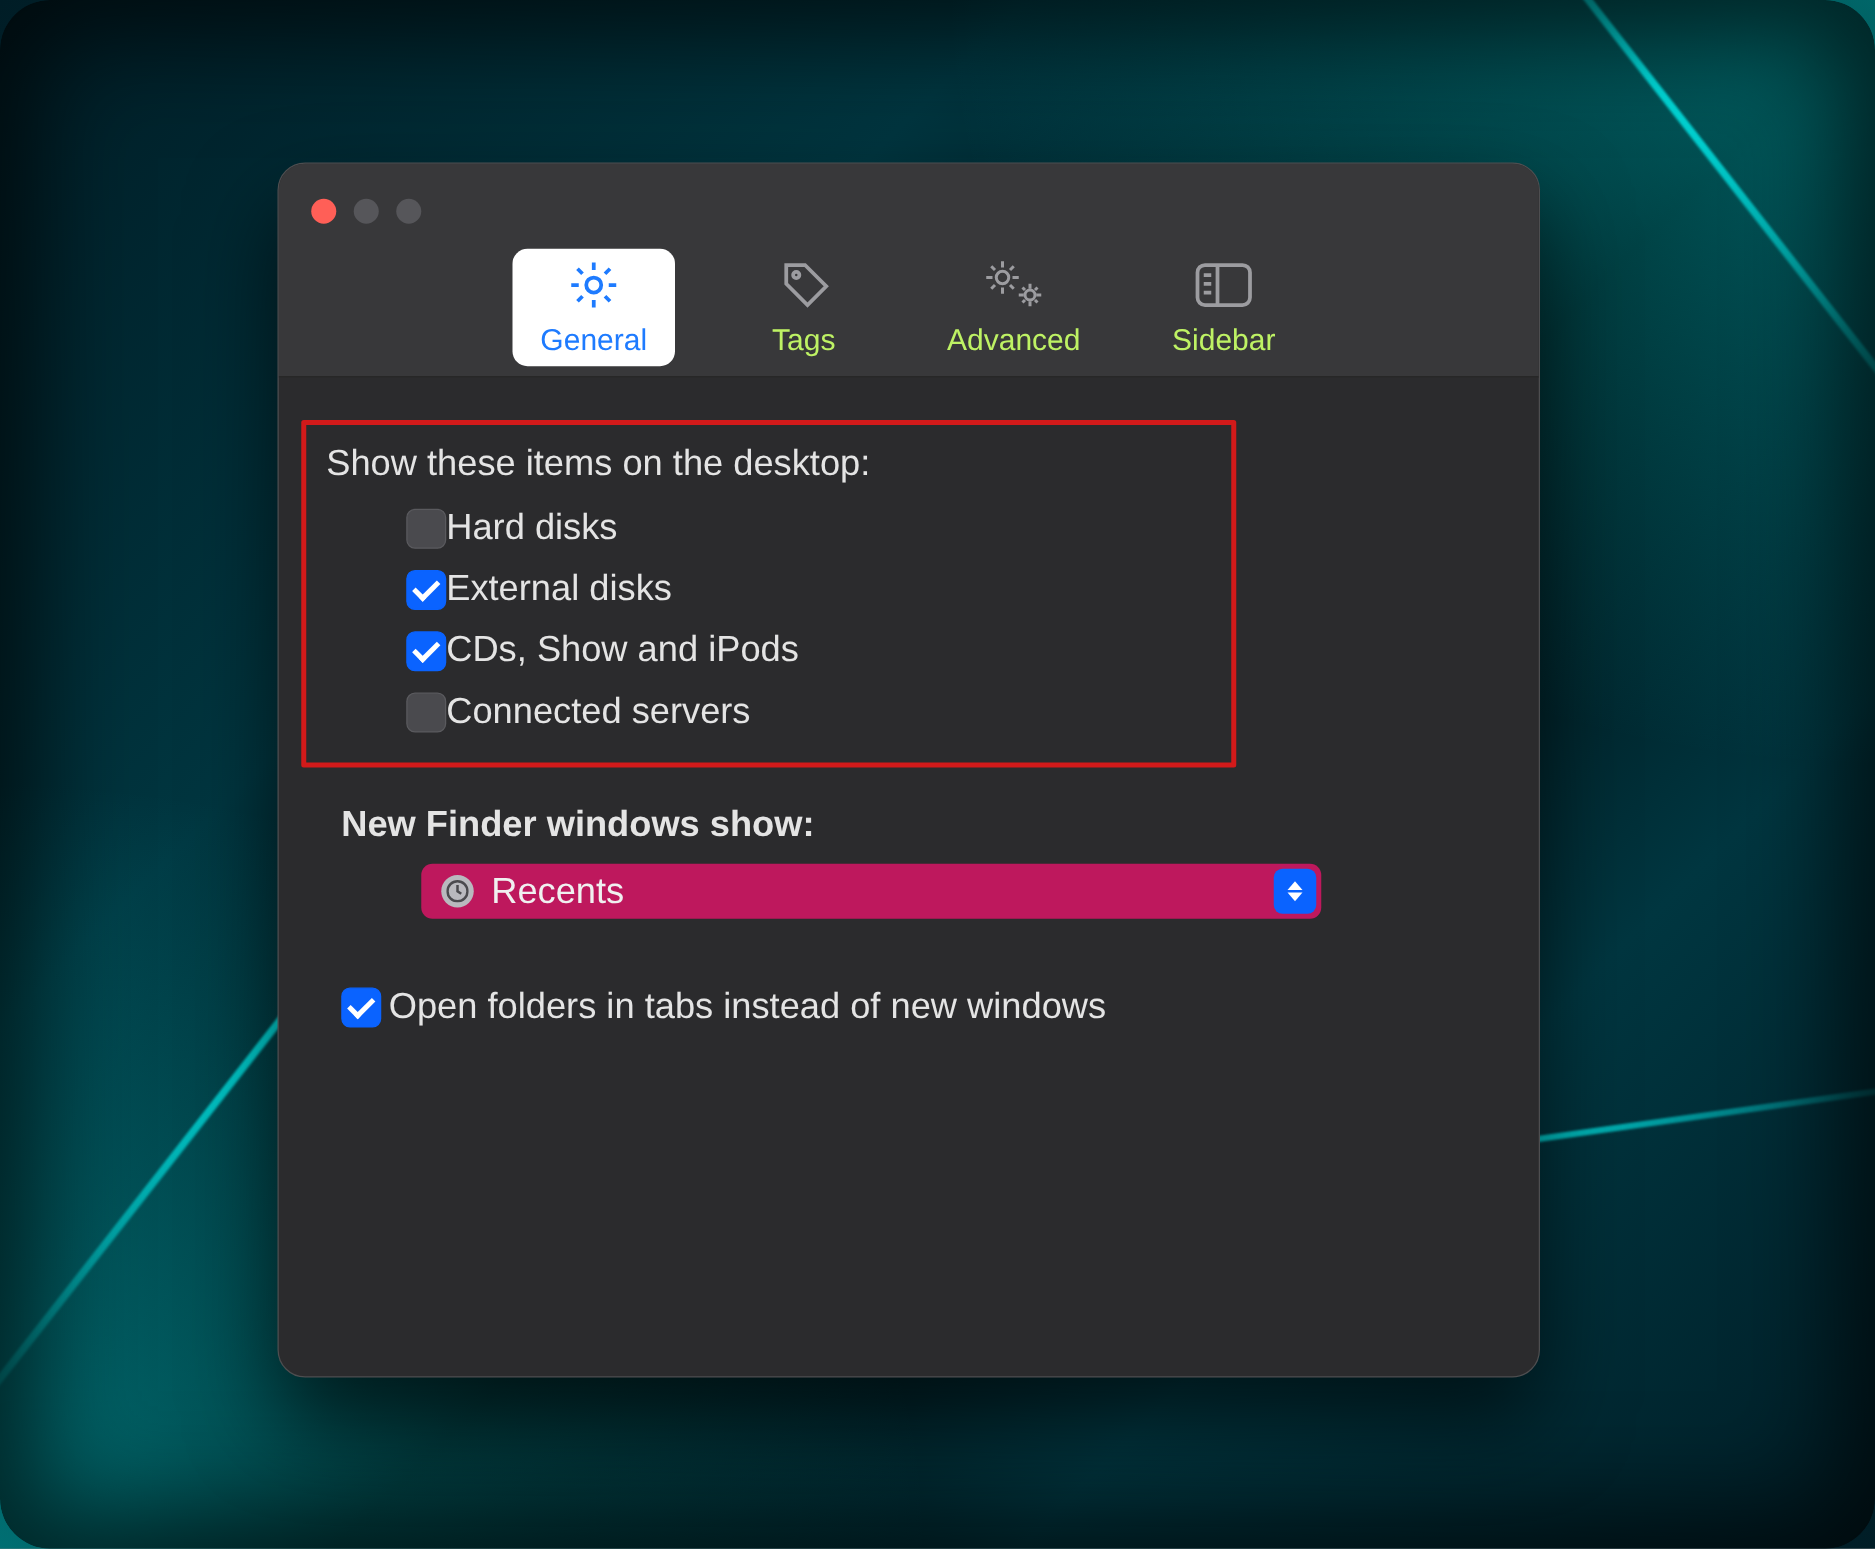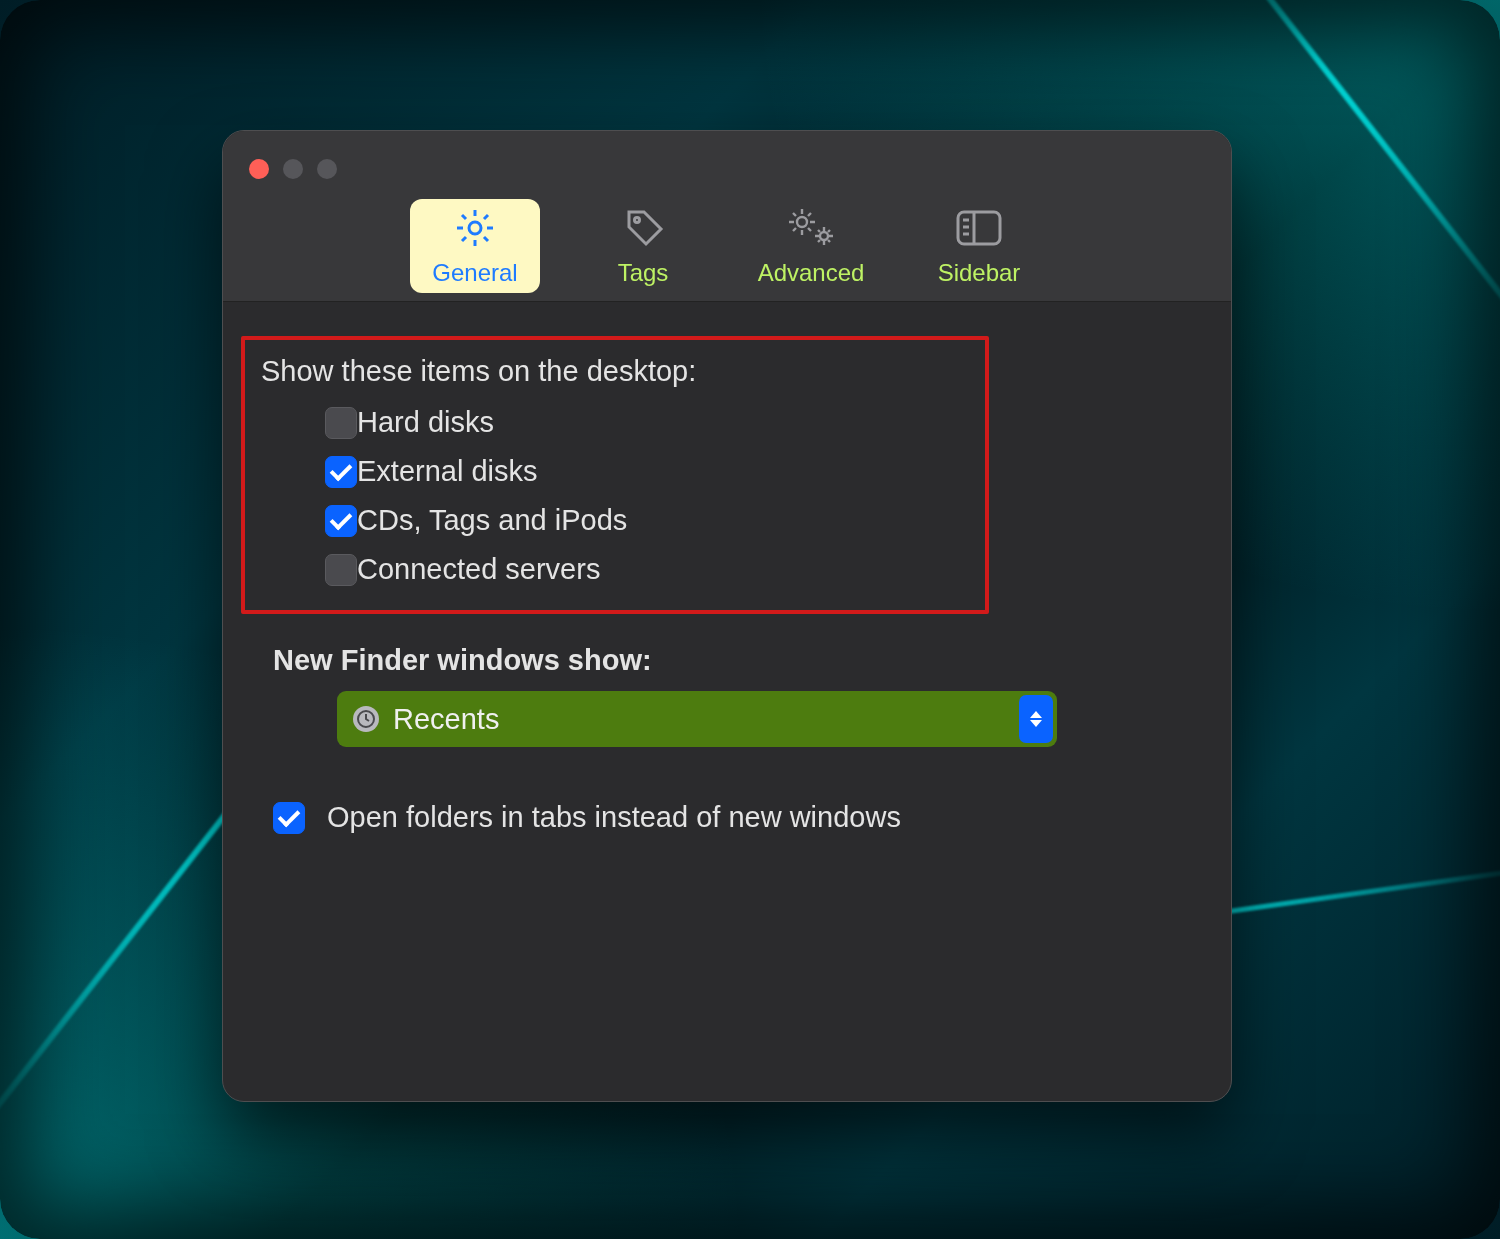--- a/index.html
+++ b/index.html
@@ -51,21 +51,21 @@
     padding-top:6px;
   }
   .tbitem{
     width:130px;
     display:flex;flex-direction:column;align-items:center;gap:8px;
     color:#bef264;font-size:24px;
     border-radius:12px;
     padding:6px 0 6px;
     cursor:default;
   }
-  .tbitem.active{background:#fef9c3;color:#1e7bff;}
+  .tbitem.active{background:#ffffff;color:#1e7bff;}
   .tbitem.active .ico svg *{stroke:#1e7bff;fill:none;}
   .tbitem .ico{height:46px;display:flex;align-items:center;justify-content:center;}
   .tbitem .ico svg *{stroke:#9c9ca0;fill:none;stroke-width:3;}
   .tbitem .ico.adv svg *{stroke-width:2.4;}
 
   .content{padding:34px 44px 0 44px;font-size:29px;color:#e4e4e4;}
   .highlight{
     border:4px solid #d21a1a;
     border-radius:2px;
     padding:14px 10px 24px 10px;
@@ -83,39 +83,39 @@
   }
   .chk.on{background:#0a63ff;border-color:#0a63ff;}
   .chk.on::after{
     content:"";display:block;width:8px;height:16px;
     border:solid #fff;border-width:0 4px 4px 0;
     transform:rotate(45deg);margin-top:-4px;
   }
   .sel-label{margin:0 0 14px 6px;font-weight:bold;}
   .select{
     margin-left:70px;
-    width:720px;height:56px;
-    background:#4d7c0f;border-radius:9px;
+    width:720px;height:44px;
+    background:#be185d;border-radius:9px;
     display:flex;align-items:center;
     position:relative;
     color:#f0f0f0;
   }
   .select .ico{width:26px;height:26px;margin:0 14px 0 16px;border-radius:50%;background:#b9b9be;display:flex;align-items:center;justify-content:center;}
   .select .ico svg{width:18px;height:18px;}
   .sel-btn{
     position:absolute;right:4px;top:4px;bottom:4px;width:34px;
     background:#0a63ff;border-radius:7px;
     display:flex;flex-direction:column;align-items:center;justify-content:center;gap:2px;
   }
   .sel-btn::before,.sel-btn::after{
     content:"";width:0;height:0;border-left:6px solid transparent;border-right:6px solid transparent;
   }
   .sel-btn::before{border-bottom:7px solid #fff;}
   .sel-btn::after{border-top:7px solid #fff;}
-  .open-row{display:flex;align-items:center;gap:22px;margin:54px 0 0 6px;}
+  .open-row{display:flex;align-items:center;gap:6px;margin:54px 0 0 6px;}
 </style>
 </head>
 <body>
 
 <div class="streak s1"></div>
 <div class="streak s2"></div>
 <div class="streak s3"></div>
 <div class="vignette"></div>
 
 <div class="window">
@@ -192,21 +192,21 @@
           <span>Hard disks</span>
         </div>
 
         <div class="checkrow">
           <div class="chk on"></div>
           <span>External disks</span>
         </div>
 
         <div class="checkrow">
           <div class="chk on"></div>
-          <span>CDs, Tags and iPods</span>
+          <span>CDs, Show and iPods</span>
         </div>
 
         <div class="checkrow">
           <div class="chk"></div>
           <span>Connected servers</span>
         </div>
 
       </div>
     </div>
 

